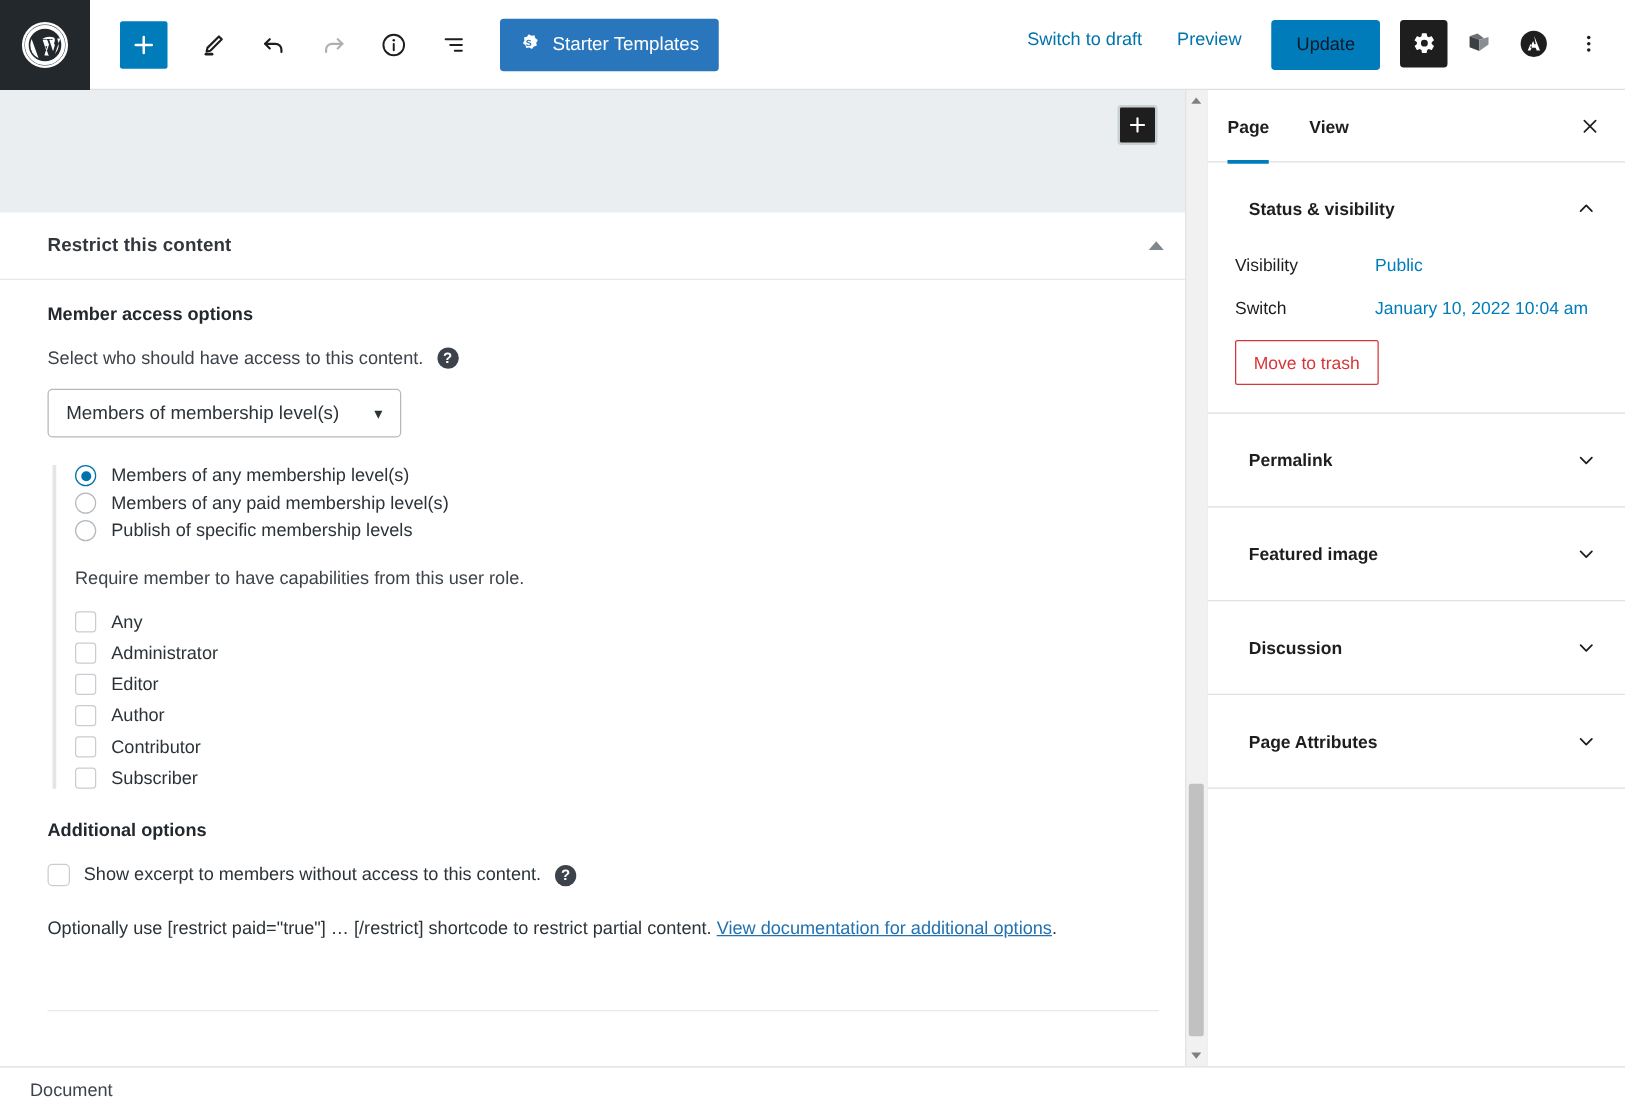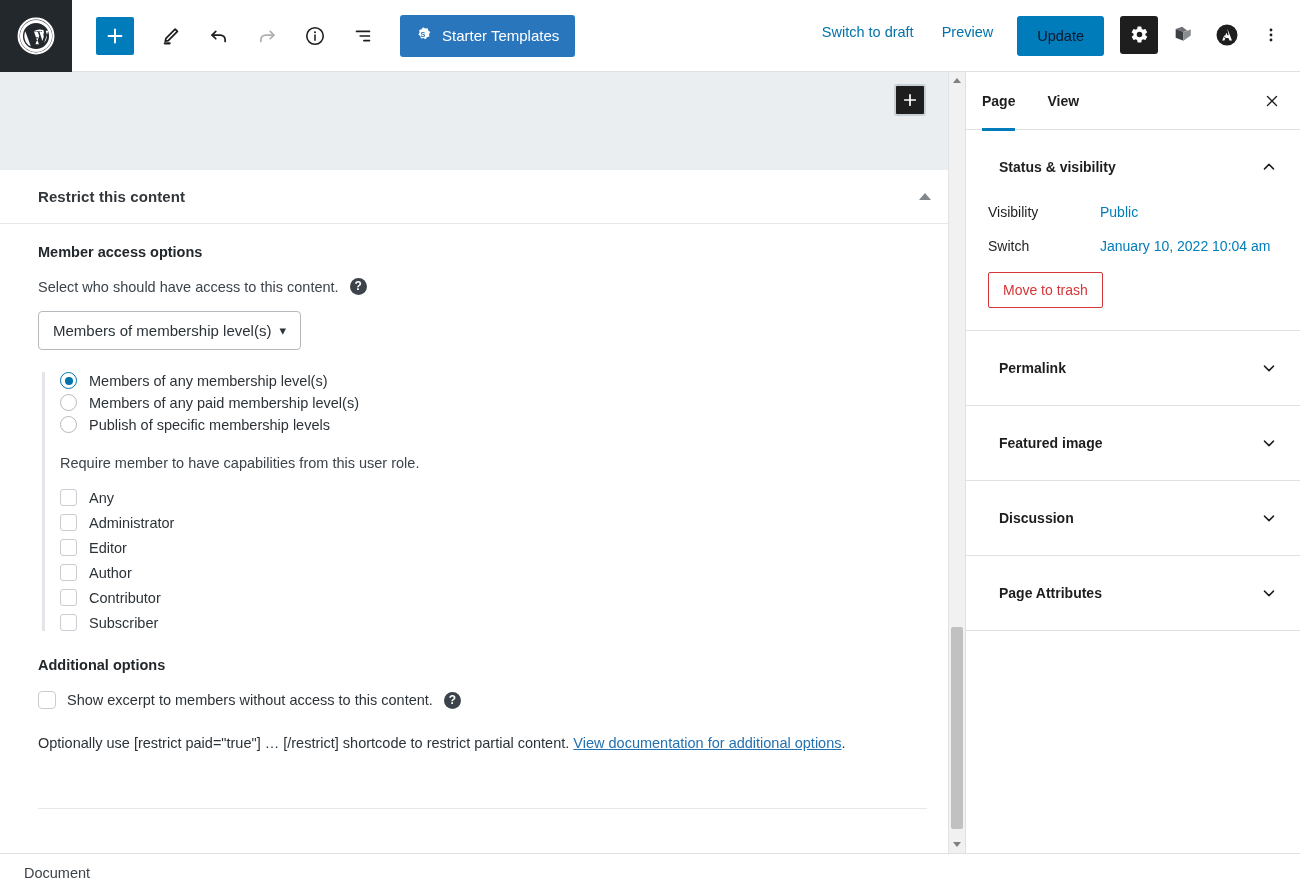--- a/index.html
+++ b/index.html
@@ -135,21 +135,21 @@
   }
   .help-dot {
     width: 17px; height: 17px; border-radius: 50%;
     background: #3c434a; color: #fff;
     font-size: 12px; font-weight: 700; line-height: 17px;
     text-align: center; display: inline-block; cursor: pointer;
     font-family: "Liberation Sans", sans-serif; flex: 0 0 17px;
   }
 
   .select-box {
-    display: inline-flex; align-items: center; gap: 8px;
+    display: inline-flex; align-items: center; gap: 28px;
     border: 1px solid #b4b9be; border-radius: 4px;
     background: #fff; padding: 10px 14px;
     font-size: 15px; color: #2c3338; cursor: pointer;
     margin-bottom: 22px;
   }
   .select-box .chev { font-size: 13px; color: #2c3338; line-height: 1; }
 
   .indent-group {
     border-left: 3px solid #e3e5e8;
     padding-left: 15px; margin-left: 4px;

